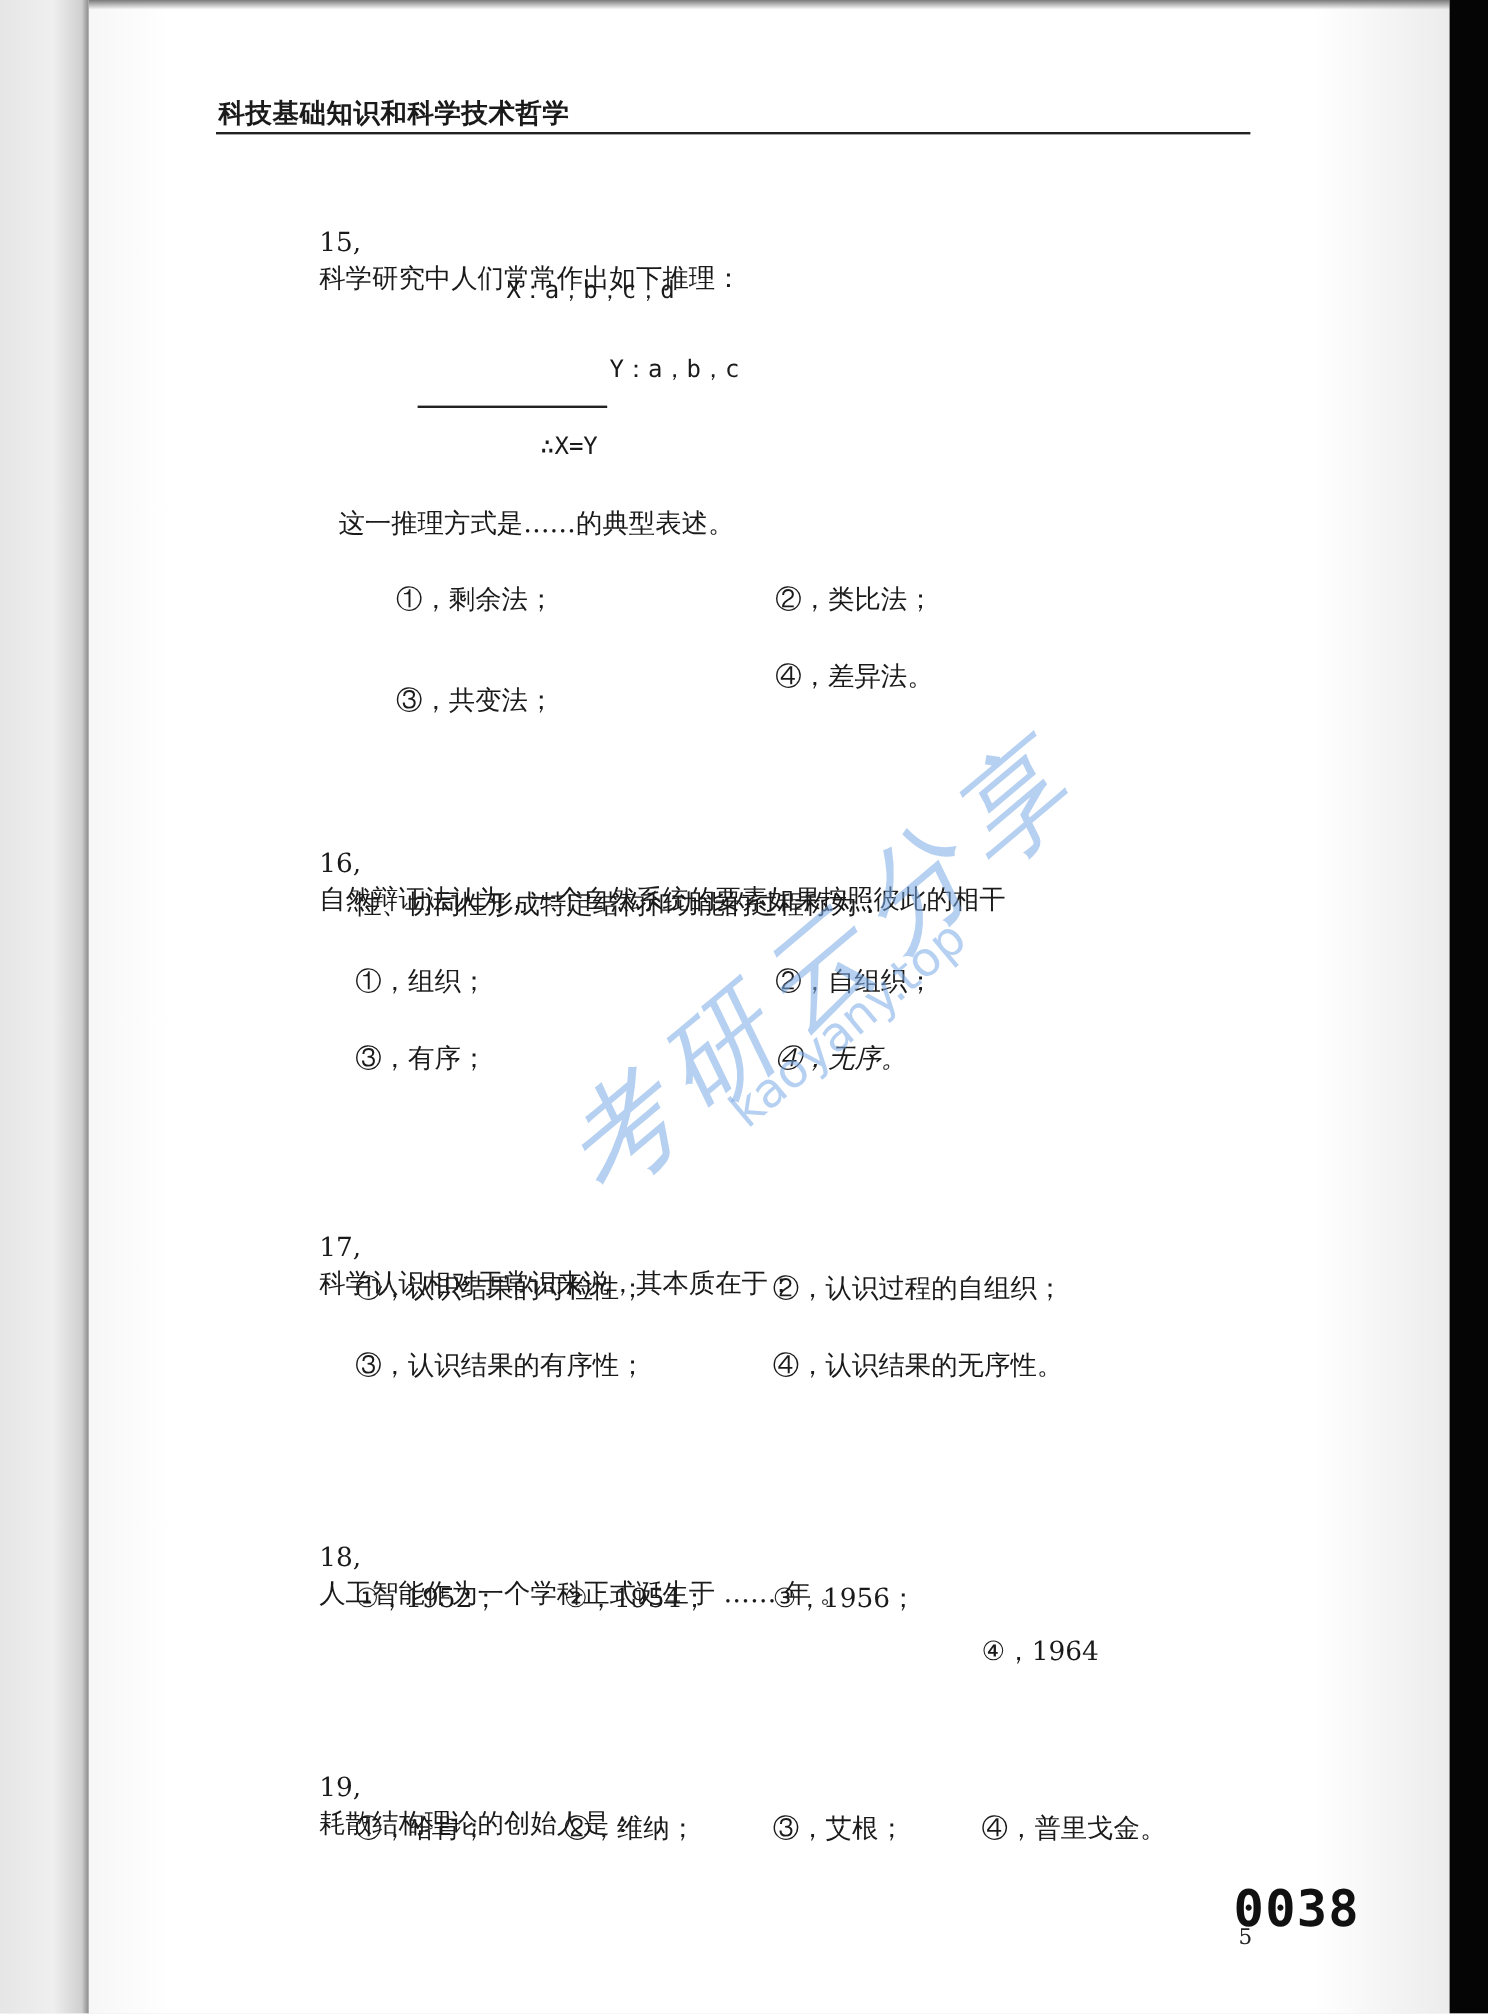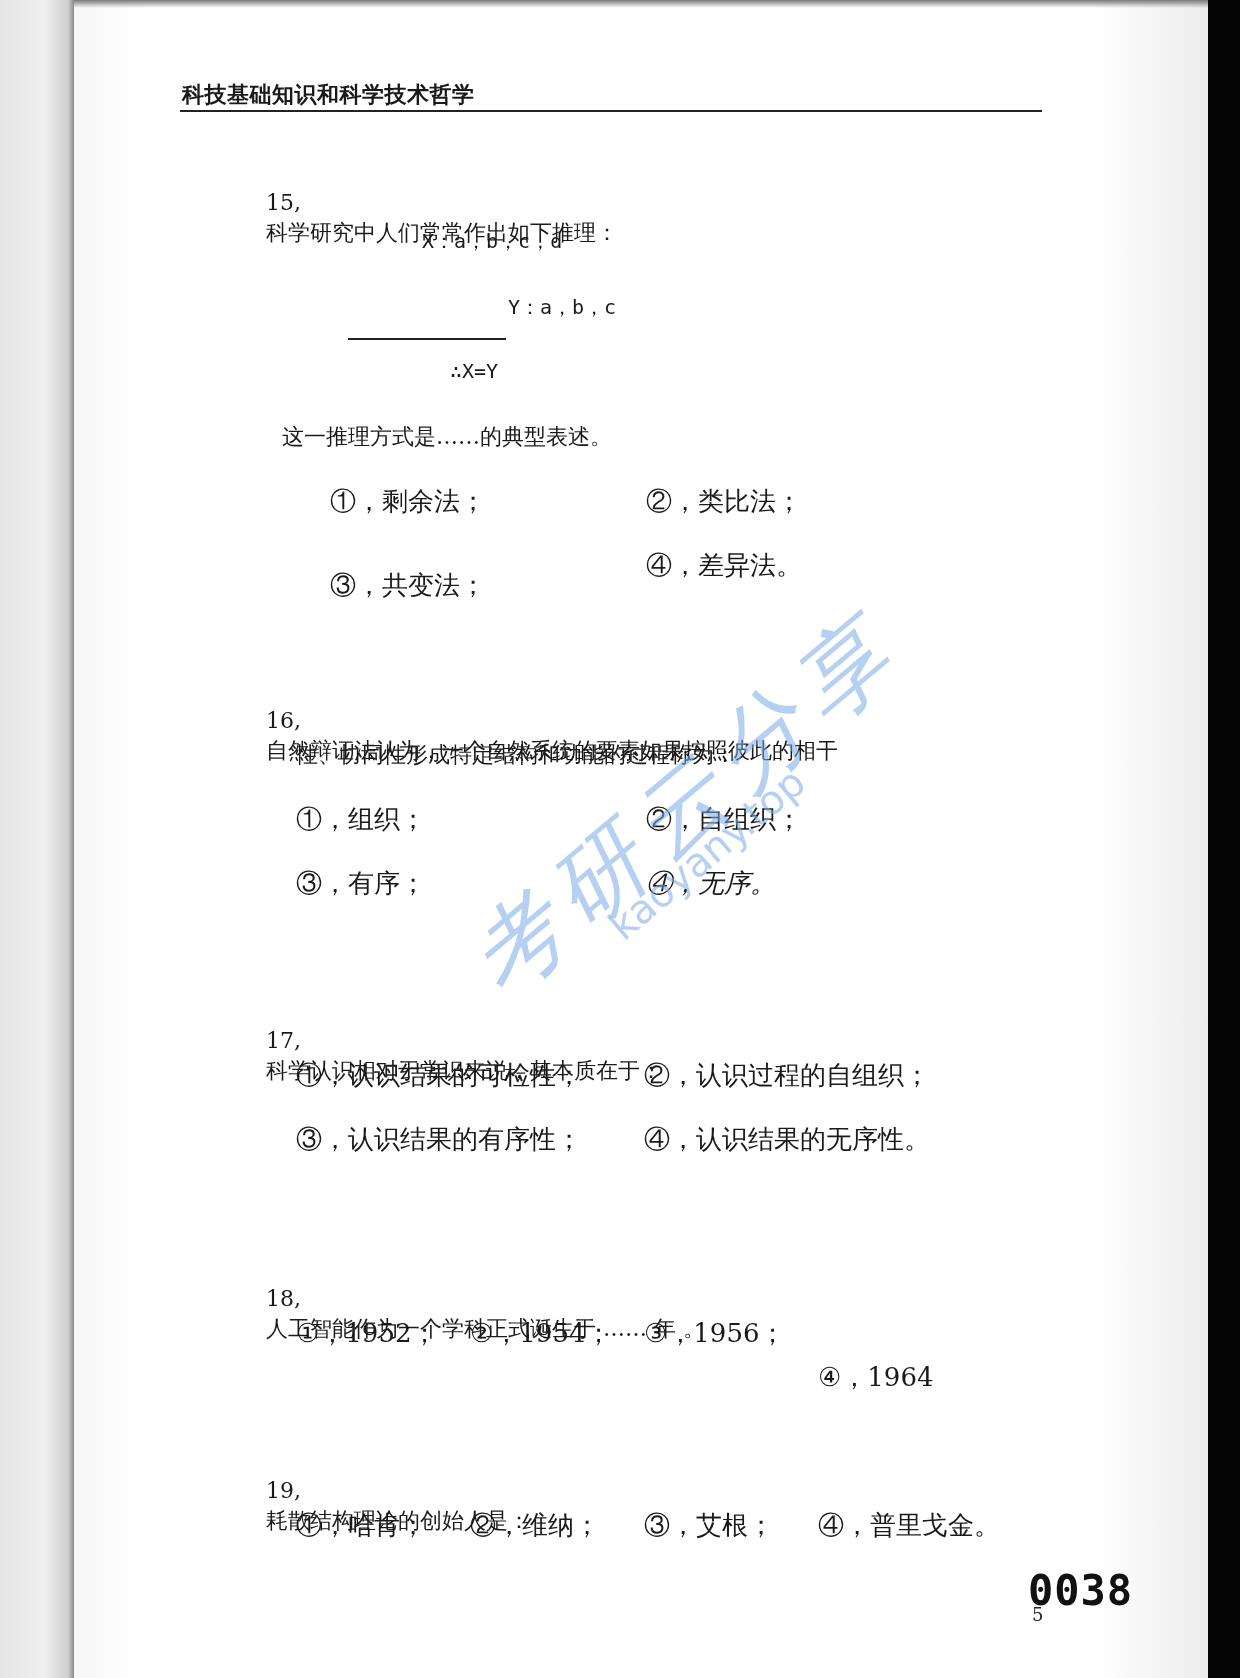--- a/index.html
+++ b/index.html
@@ -34,21 +34,21 @@
     position: absolute; left: 180px; top: 110px; width: 862px; height: 2px;
     background: #222;
   }
   .line {
     position: absolute; font-size: 22px; line-height: 30px; white-space: pre;
   }
   .mono { font-family: "DejaVu Sans Mono", "Liberation Mono", monospace; font-size: 20px; }
   .frac-rule {
     position: absolute; left: 348px; top: 338px; width: 158px; height: 2px; background: #222;
   }
-  .opt { position: absolute; font-size: 26px; line-height: 30px; white-space: pre; }
+  .opt { position: absolute; font-size: 22px; line-height: 30px; white-space: pre; }
   .stamp {
     position: absolute; left: 1028px; top: 1566px;
     font-family: "DejaVu Sans Mono", "Liberation Mono", monospace;
     font-size: 42px; font-weight: bold; letter-spacing: 1px; color: #111;
   }
   .page-num {
     position: absolute; left: 1032px; top: 1604px; font-size: 18px; color: #222;
   }
   .watermark {
     position: absolute; left: 370px; top: 780px;

